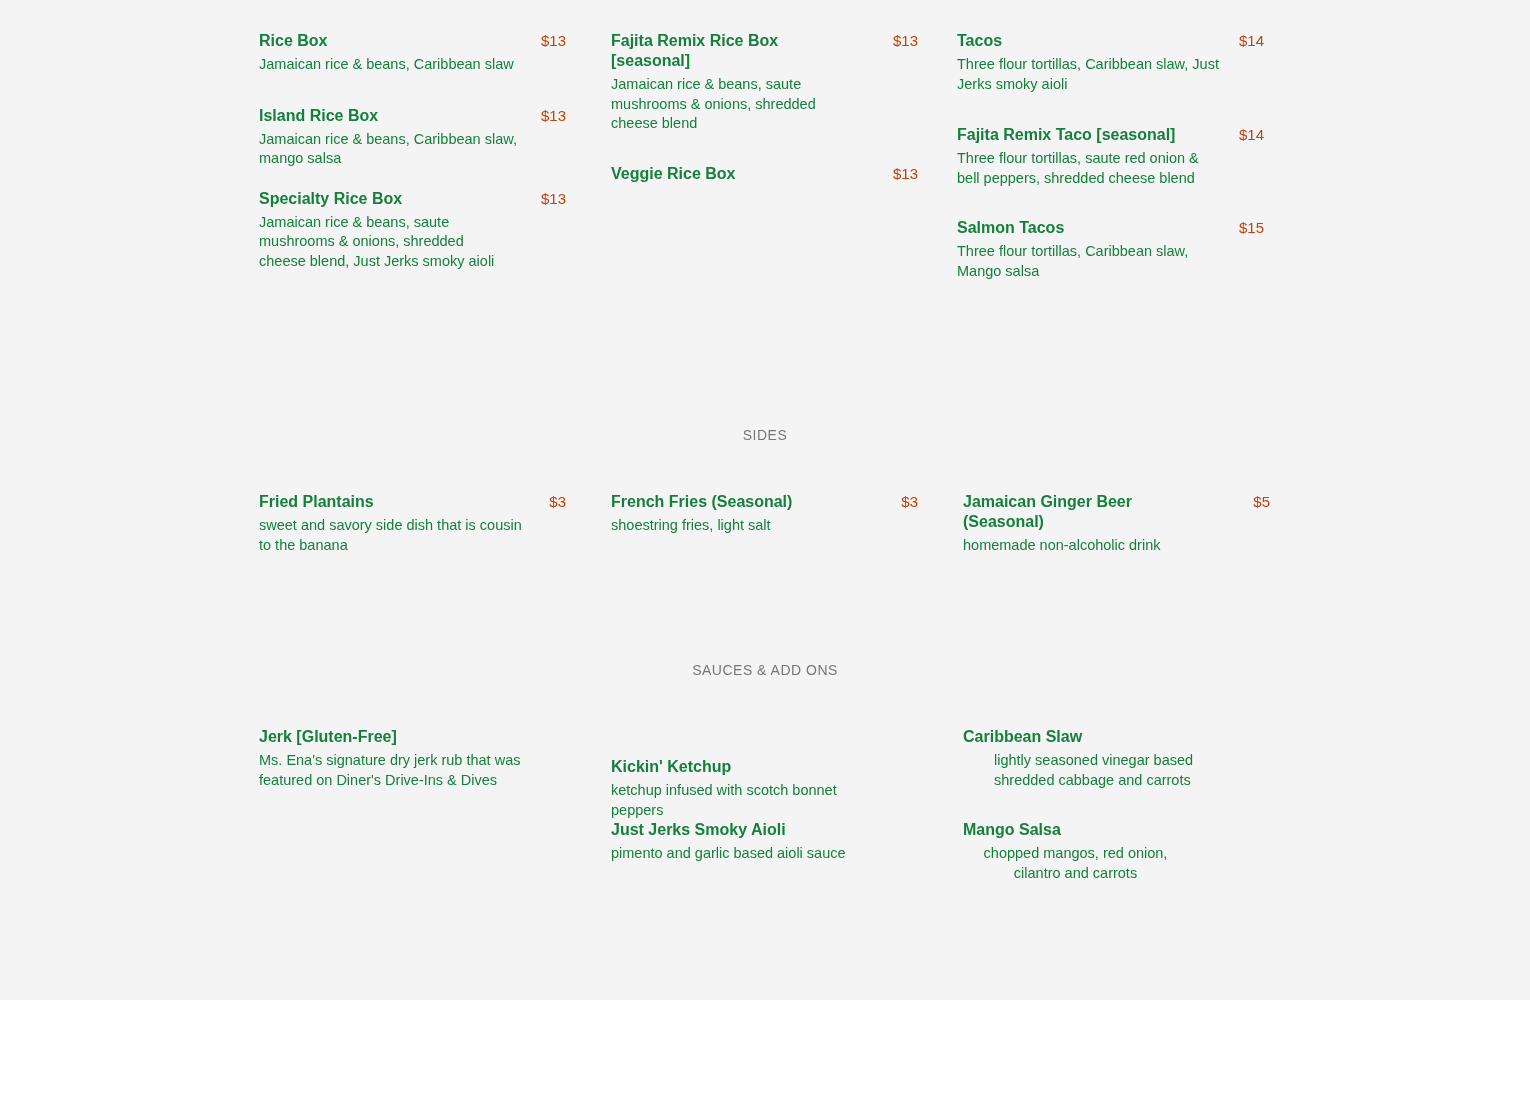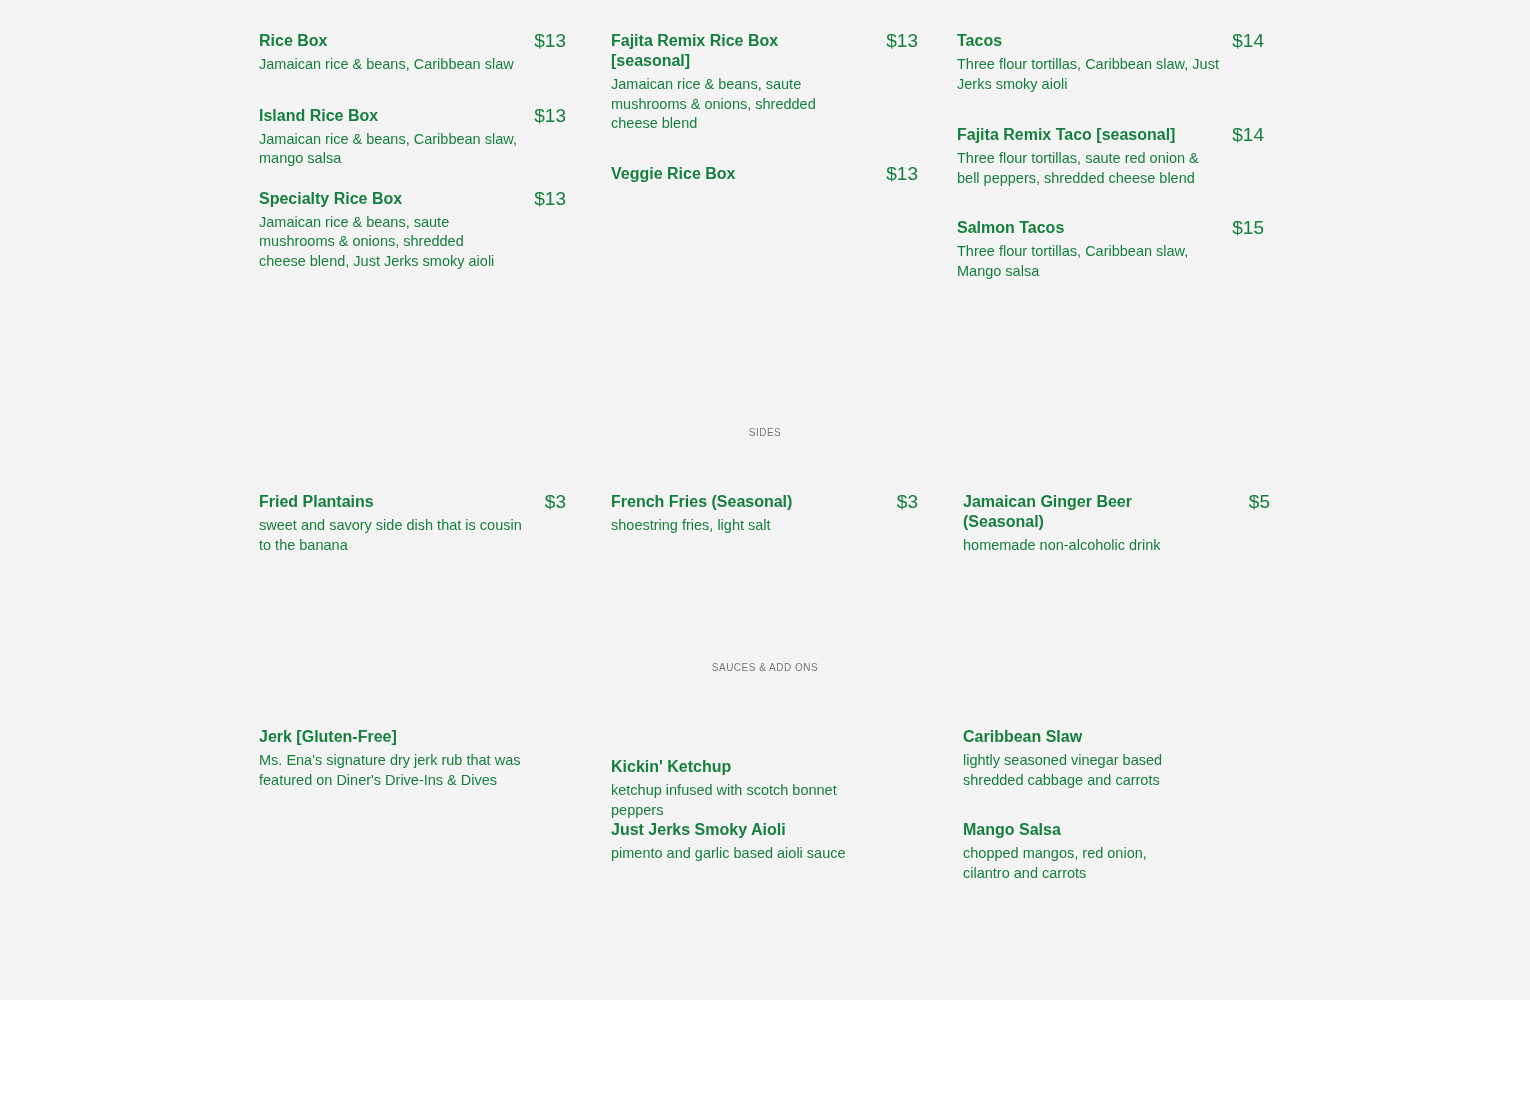--- a/index.html
+++ b/index.html
@@ -15,29 +15,29 @@
   .col {
     position:absolute; width:307px;
   }
   .item { position:relative; }
   .item-title {
     font-size:16px; font-weight:bold; color:#15803d;
     line-height:20px; width:240px;
   }
   .item-price {
     position:absolute; right:0; top:0;
-    font-size:19px; color:#15803d; line-height:20px;
+    font-size:15px; color:#c2410c; line-height:20px;
   }
   .item-desc {
     font-size:14.5px; color:#15803d; line-height:19.5px;
     margin-top:4px; width:268px;
   }
   .section-title {
     position:absolute; left:0; width:1530px; text-align:center;
-    font-size:10px; color:#777; letter-spacing:0.5px;
+    font-size:14px; color:#777; letter-spacing:0.5px;
   }
 </style>
 </head>
 <body>
 
 <div class="menu-bg"></div>
 
 <div class="col" style="left:259px; top:31px;">
   <div class="item">
     <div class="item-title">Rice Box</div>
@@ -124,19 +124,19 @@
     <div class="item-desc">ketchup infused with scotch bonnet peppers</div>
   </div>
   <div class="item">
     <div class="item-title">Just Jerks Smoky Aioli</div>
     <div class="item-desc" style="width:235px;">pimento and garlic based aioli sauce</div>
   </div>
 </div>
 <div class="col" style="left:963px; top:727px;">
   <div class="item">
     <div class="item-title">Caribbean Slaw</div>
-    <div class="item-desc" style="width:240px;">lightly seasoned vinegar based shredded cabbage and carrots</div>
+    <div class="item-desc" style="width:240px;margin-left:31px;">lightly seasoned vinegar based shredded cabbage and carrots</div>
   </div>
   <div class="item" style="margin-top:30px;">
     <div class="item-title">Mango Salsa</div>
-    <div class="item-desc" style="width:225px;">chopped mangos, red onion, cilantro and carrots</div>
+    <div class="item-desc" style="width:225px;text-align:center;">chopped mangos, red onion, cilantro and carrots</div>
   </div>
 </div>
 
 </body></html>

